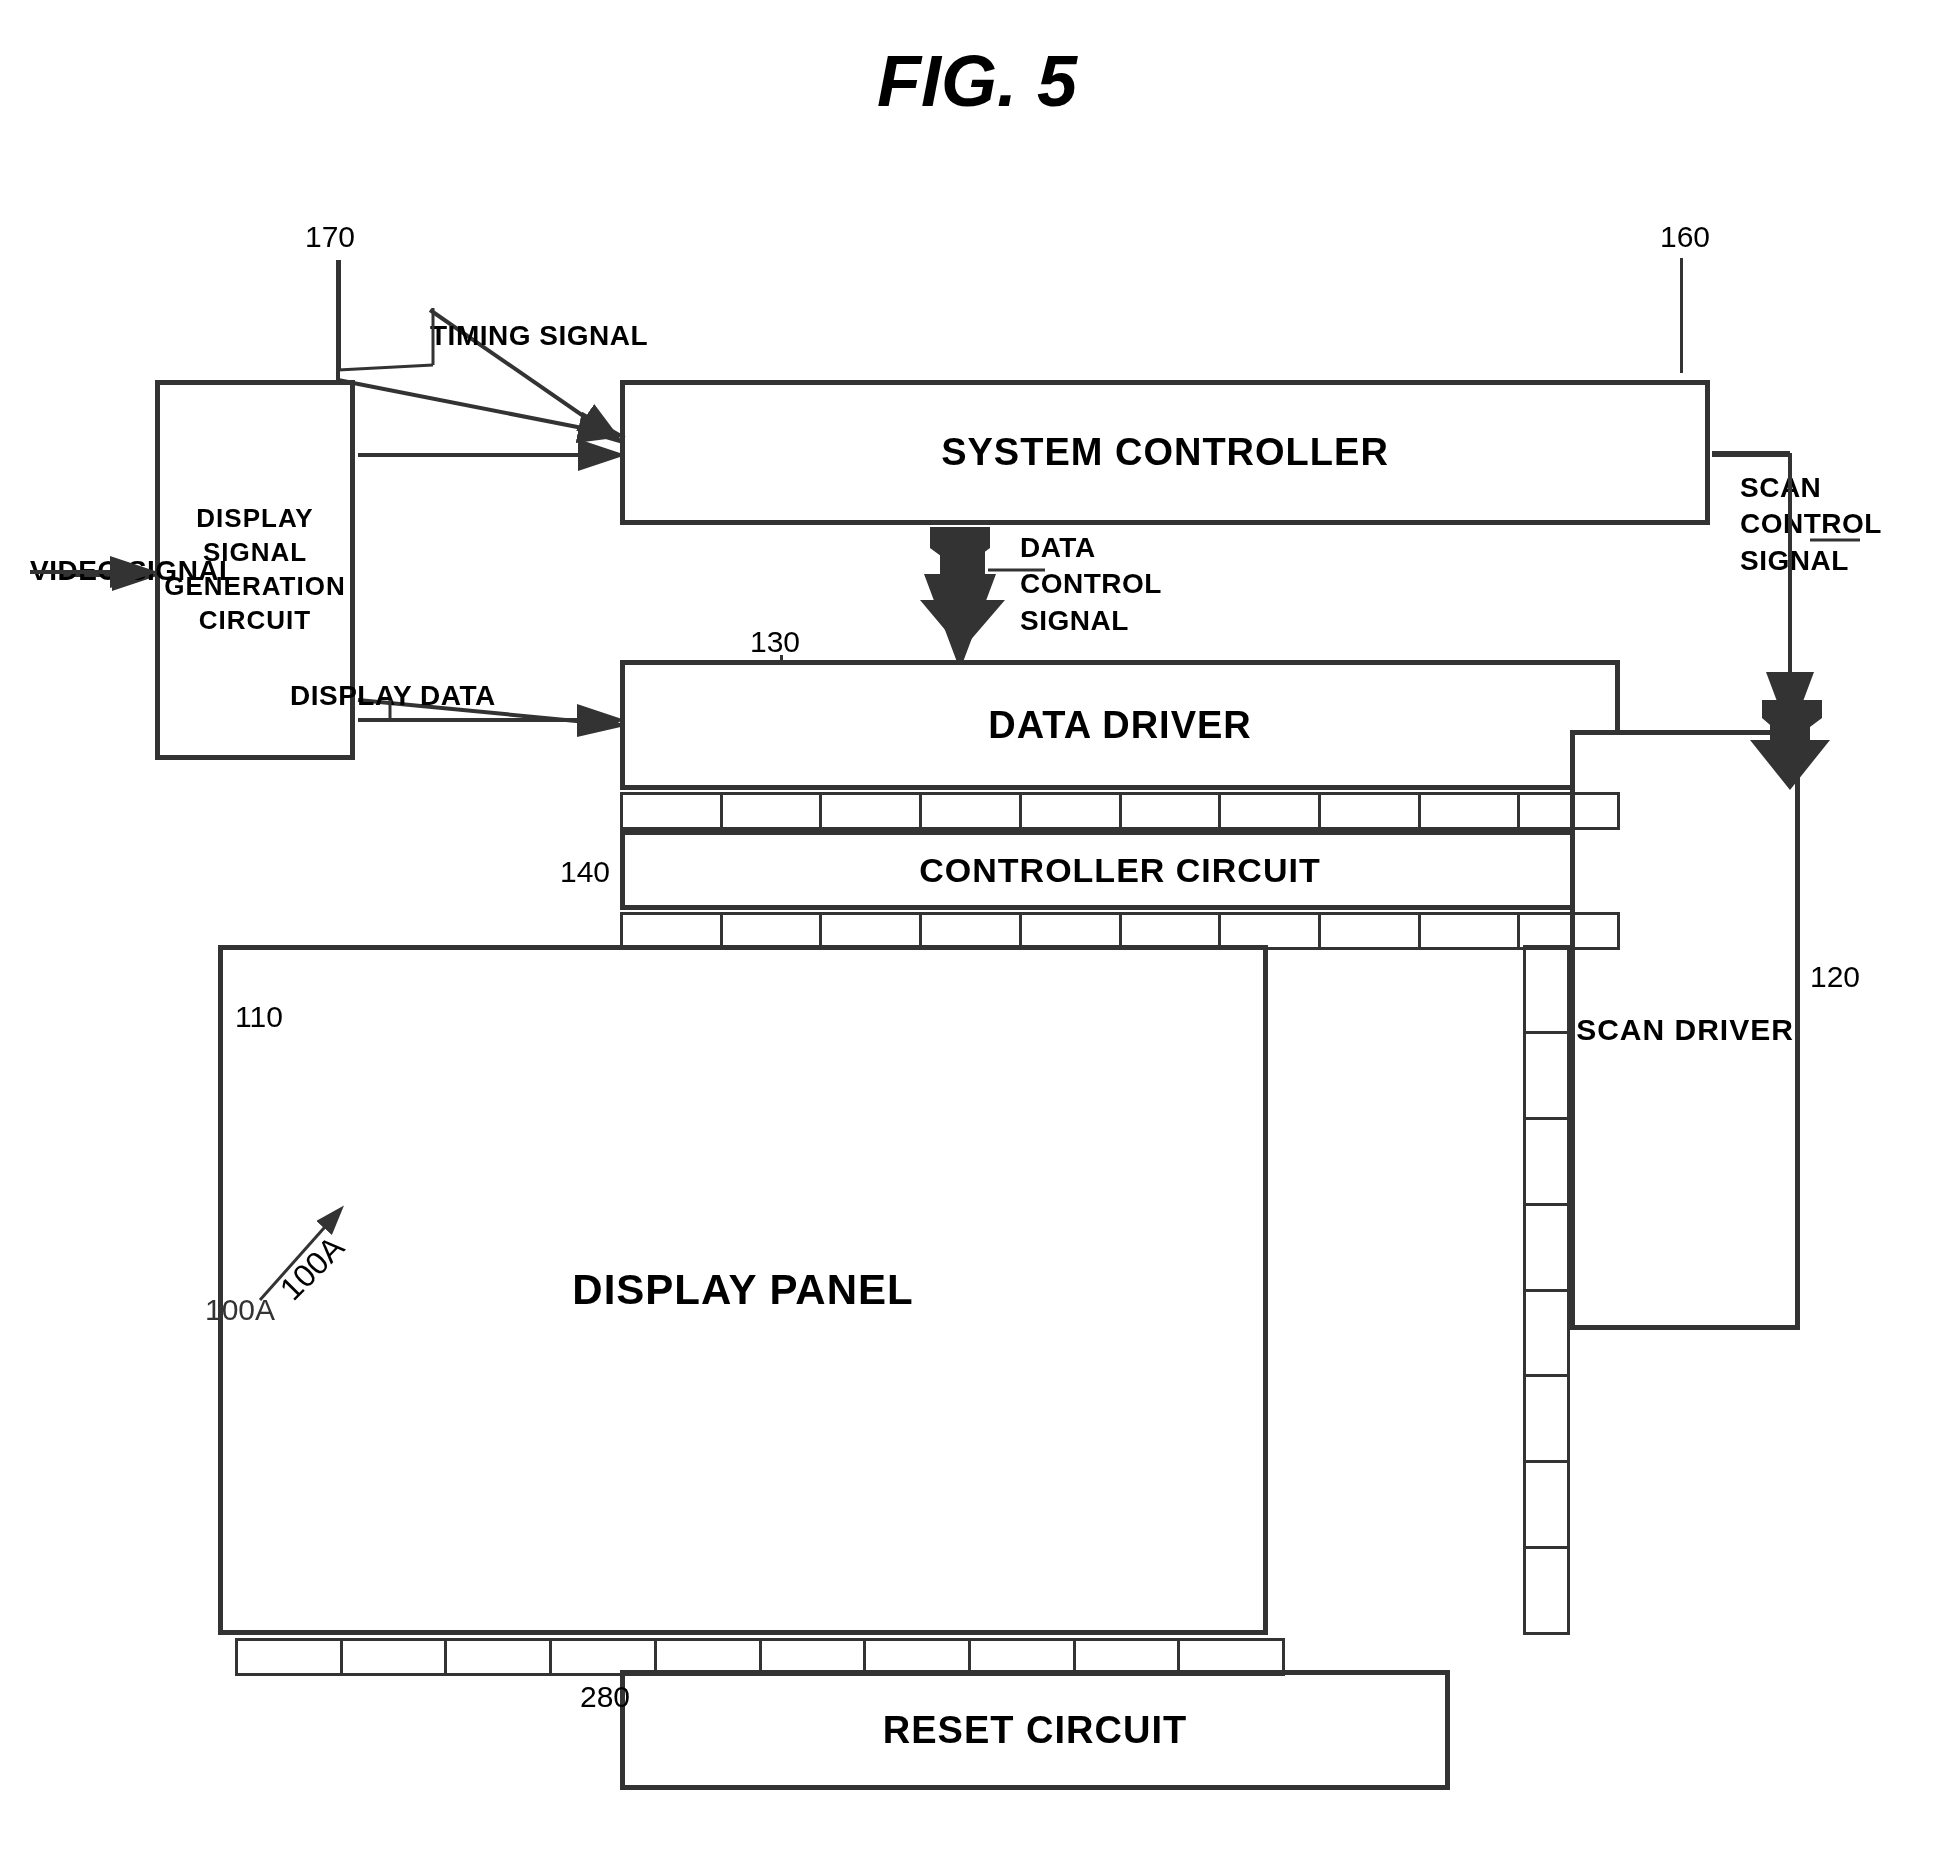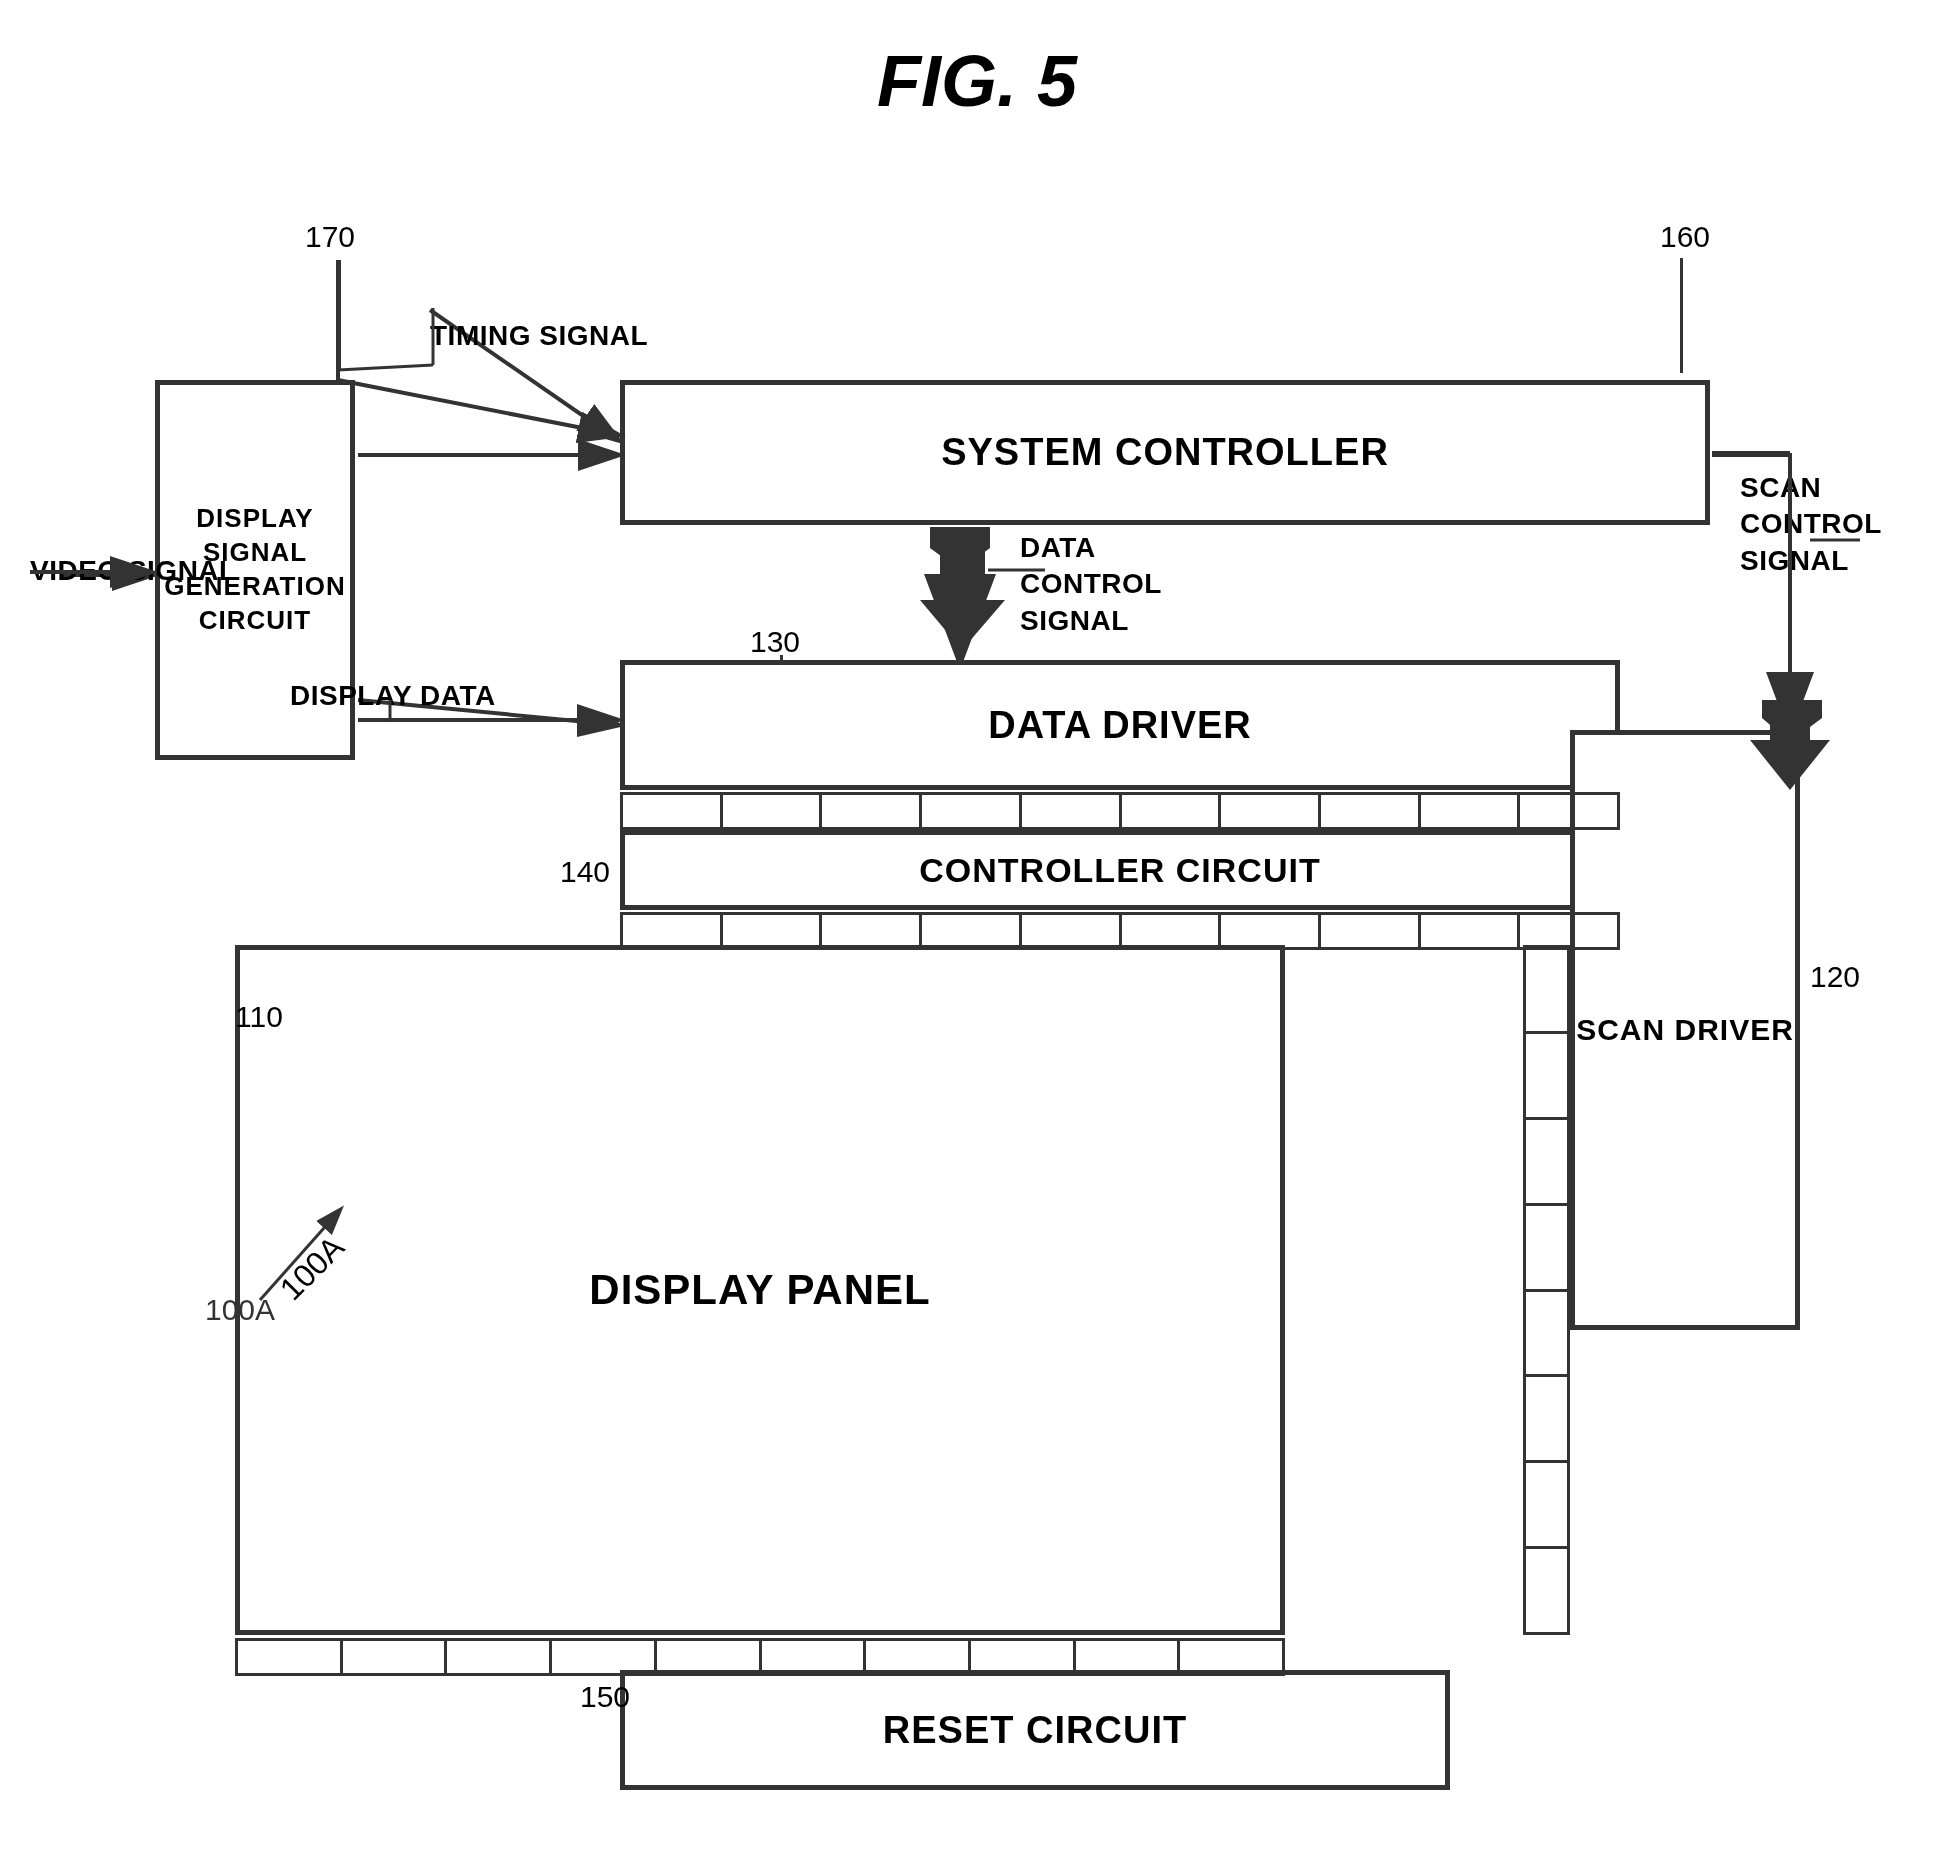--- a/index.html
+++ b/index.html
@@ -68,21 +68,21 @@
     
     #display-signal-gen {
       left: 155px; top: 380px;
       width: 200px; height: 380px;
       font-size: 26px;
       line-height: 1.3;
     }
 
     
     #display-panel {
-      left: 235px; top: 945px;
+      left: 218px; top: 945px;
       width: 1050px; height: 690px;
       font-size: 42px;
     }
 
     
     #reset-circuit {
       left: 620px; top: 1670px;
       width: 830px; height: 120px;
       font-size: 38px;
     }
@@ -258,21 +258,21 @@
     <span style="display:block; width:180px; word-wrap:break-word; font-size:28px; font-weight:bold;">SCAN CONTROL SIGNAL</span>
   </div>
 
   <div class="ref-num" style="left:750px; top:625px;">130</div>
   <div style="position:absolute; left:780px; top:655px; width:3px; height:10px; background:#333;"></div>
 
   <div class="ref-num" style="left:560px; top:855px;">140</div>
 
   <div class="ref-num" style="left:235px; top:1000px;">110</div>
 
-  <div class="ref-num" style="left:580px; top:1680px;">150</div>
+  <div class="ref-num" style="left:580px; top:1680px;">280</div>
 
   <div class="ref-num" style="left:1810px; top:960px;">120</div>
 
   <div class="ref-num" style="left:275px; top:1250px; font-size:32px; transform:rotate(-45deg); transform-origin: center;">100A</div>
 
   <svg style="position:absolute; top:1180px; left:200px; width:200px; height:150px; pointer-events:none;">
     <defs>
       <marker id="ah2" markerWidth="10" markerHeight="7" refX="8" refY="3.5" orient="auto">
         <polygon points="0 0, 10 3.5, 0 7" fill="#333"></polygon>
       </marker>

